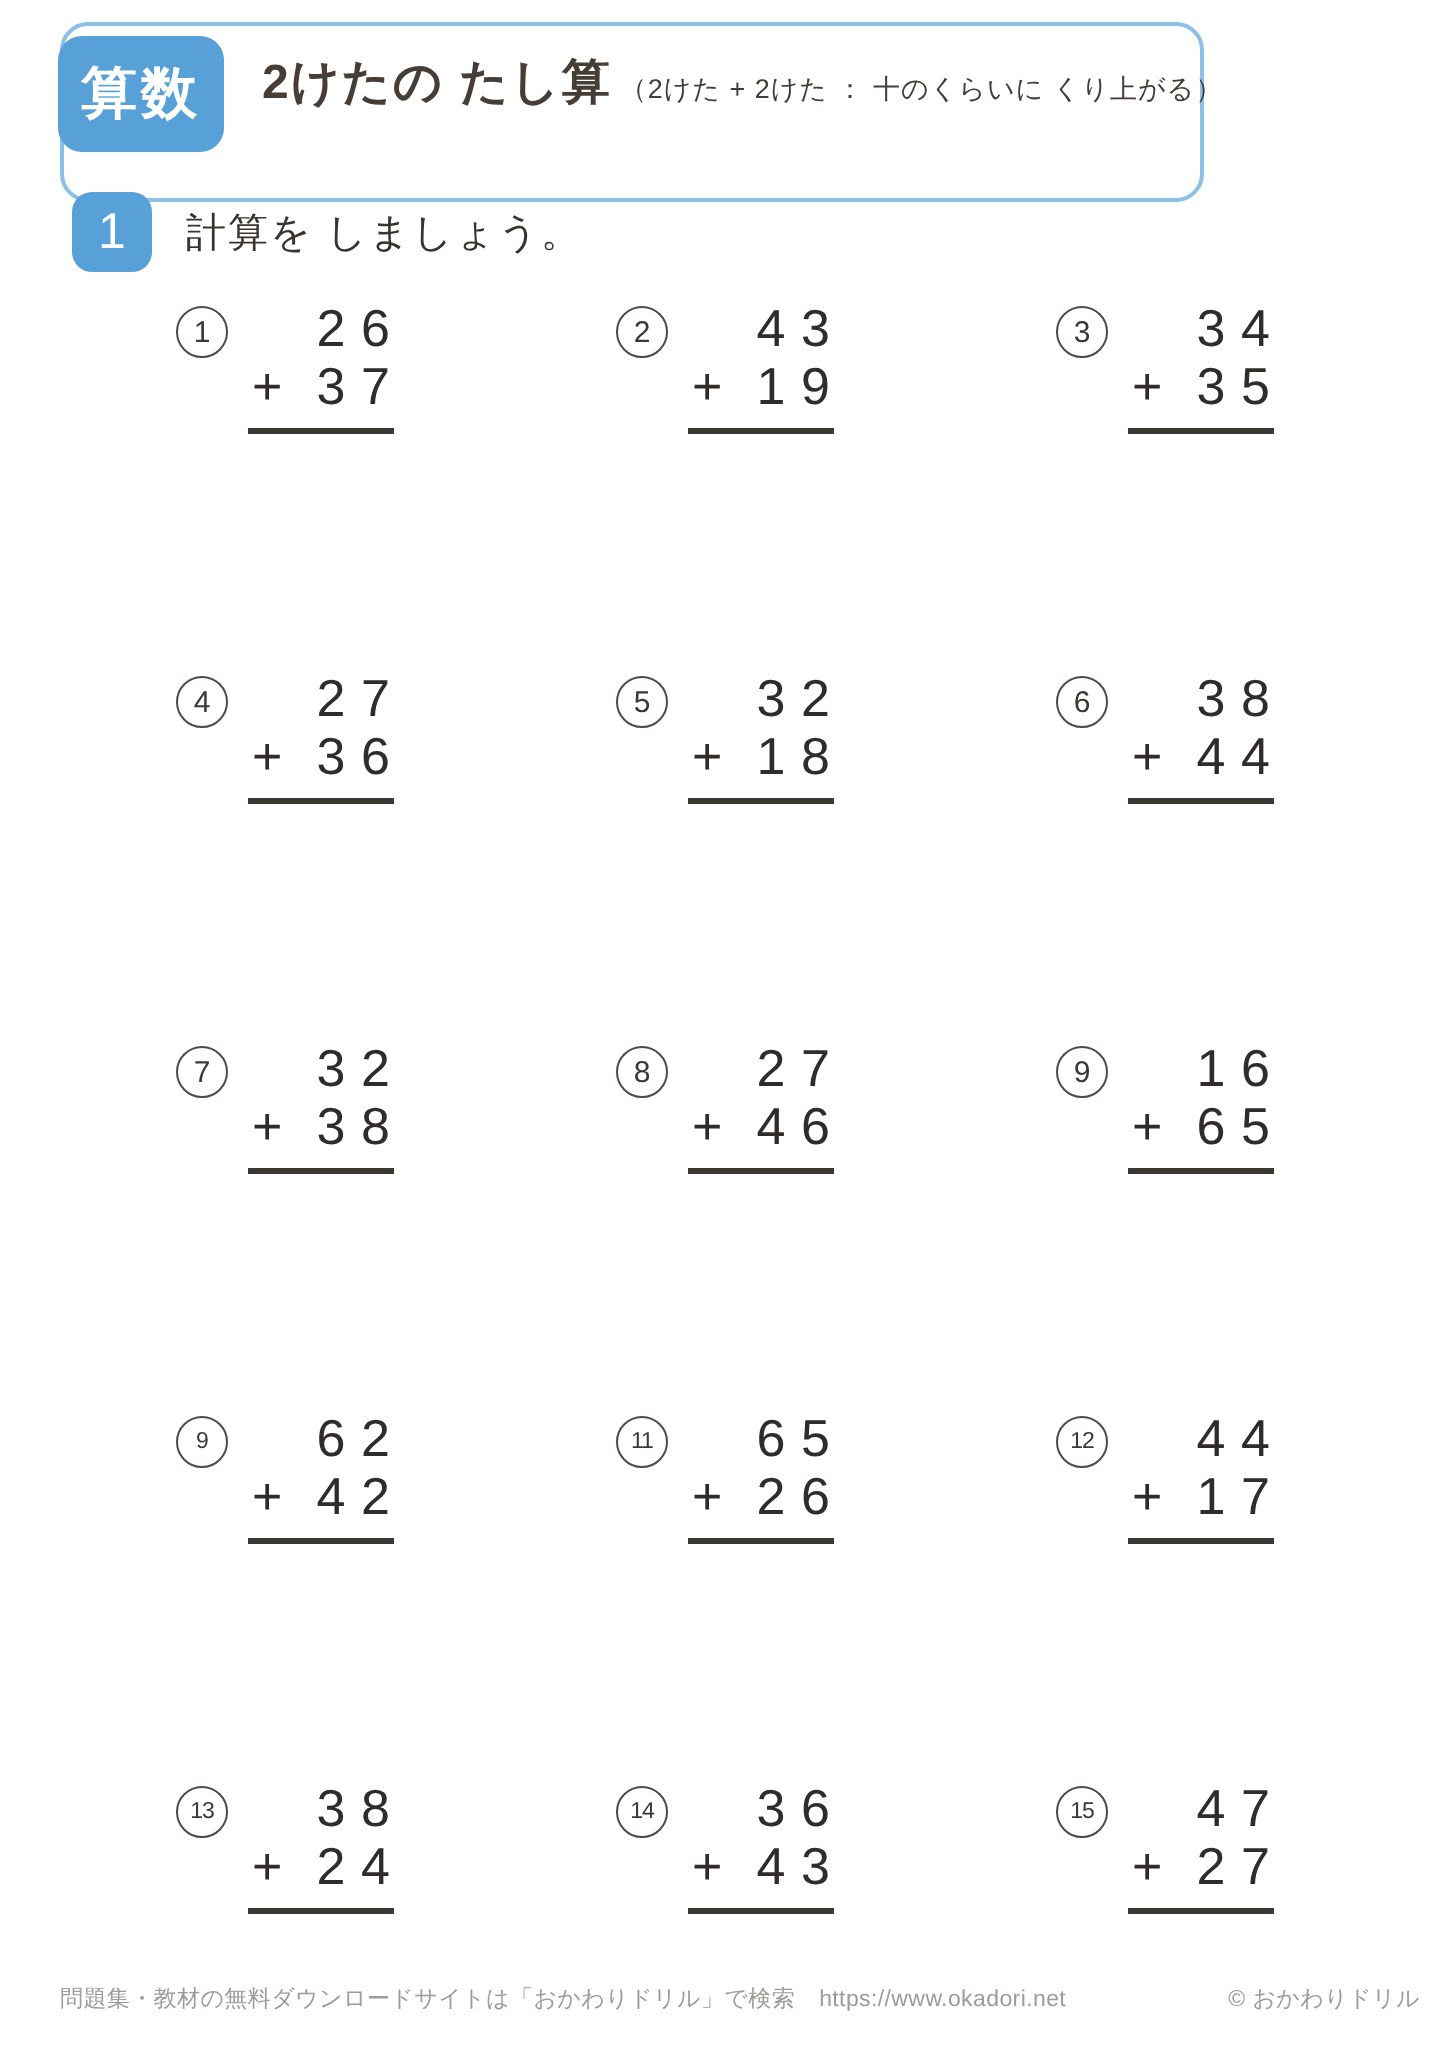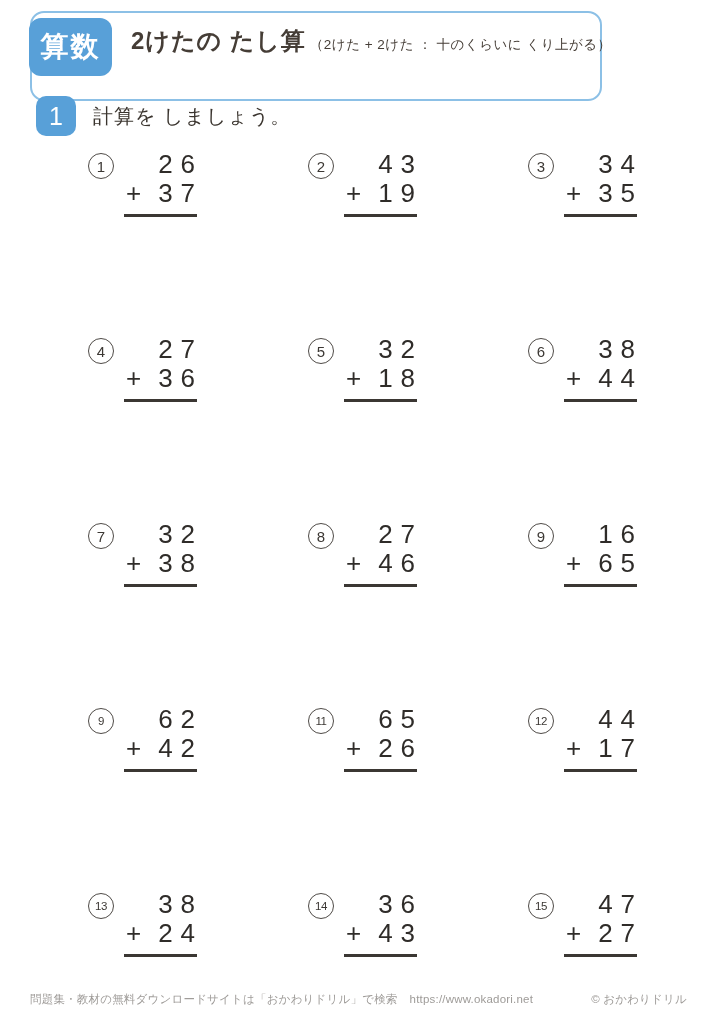--- a/index.html
+++ b/index.html
@@ -71,21 +71,21 @@
     font-size: 26px;
     line-height: 1.12;
   }
   .calc .digits { letter-spacing: 0.3em; margin-right: -0.3em; }
   .operand-top { text-align: right; }
   .operand-bottom { display: flex; justify-content: space-between; align-items: baseline; }
   .plus { letter-spacing: 0; }
 
   
   .footer {
-    position: absolute; left: 30px; right: 37px; bottom: 17px;
+    position: absolute; left: 30px; right: 14px; bottom: 17px;
     display: flex; justify-content: space-between; align-items: baseline;
     color: #9e9b98; font-size: 11.5px; letter-spacing: 0.2px;
     white-space: nowrap;
   }
   .footer-left .url { margin-left: 12px; }
 </style>
 </head>
 <body>
 
 <div class="header">

